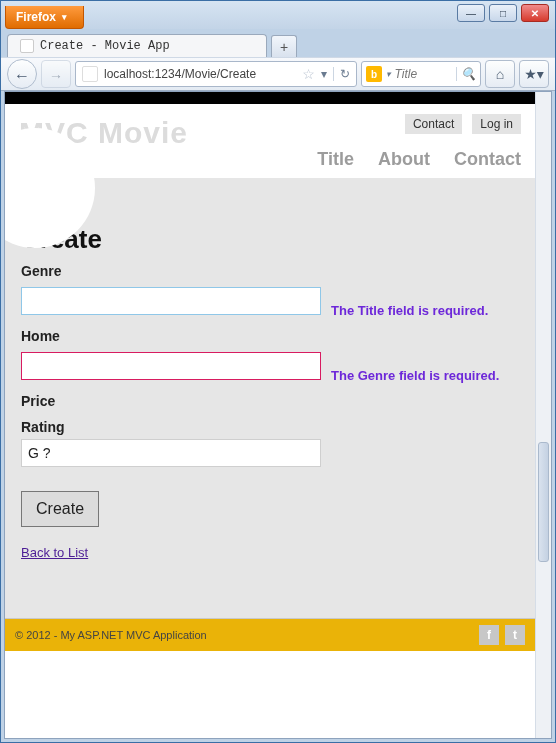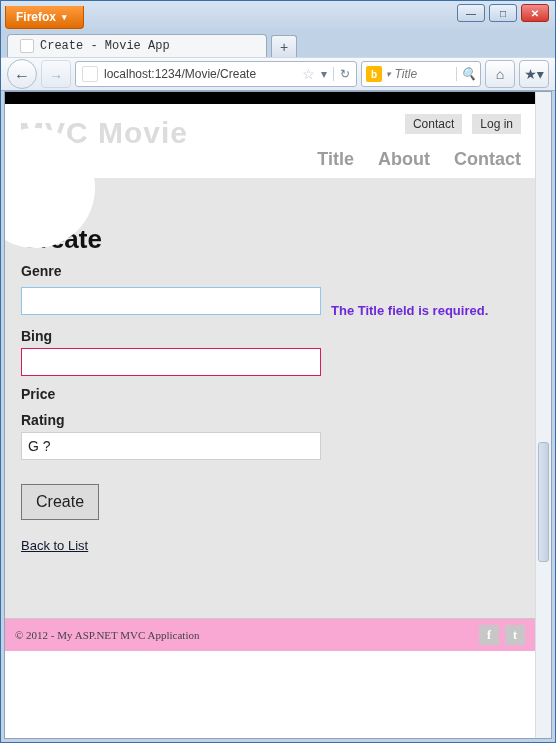--- a/index.html
+++ b/index.html
@@ -237,30 +237,30 @@
     border:1px solid #777;
     padding:8px 14px;
     font-size:16px;
     color:#222;
     cursor:pointer;
   }
   .back-link{
     display:inline-block;
     margin-top:18px;
     font-size:13px;
-    color:#0f172a;
+    color:#4c1d95;
     text-decoration:underline;
     cursor:pointer;
   }
   .footer{
     border-top:1px solid #c9c9c9;
-    background:#f9a8d4;
+    background:#eab308;
     padding:6px 10px;
     font-size:11px;color:#444;
-    display:flex;align-items:center;justify-content:space-between;font-family:Liberation Serif, serif;
+    display:flex;align-items:center;justify-content:space-between;
   }
   .social{display:flex;gap:6px;}
   .social .sq{
     width:20px;height:20px;background:#c7c7c7;color:#fff;
     display:flex;align-items:center;justify-content:center;
     font-weight:bold;font-size:12px;
   }
 </style>
 </head>
 <body>
@@ -330,23 +330,24 @@
         <div class="field">
           <label>Genre</label>
           <div class="field-row">
             <input class="focus-border" type="text" value="" style="">
             <span class="err-msg">The Title field is required.</span>
           </div>
         </div>
 
 
         <div class="field">
-          <label>Bing</label>
+          <label>Home</label>
           <div class="field-row">
             <input class="err-border" type="text" value="" style="">
+            <span class="err-msg">The Genre field is required.</span>
           </div>
         </div>
 
         <div class="field">
           <label>Price</label>
         </div>
 
         <div class="field">
           <label>Rating</label>
           <div class="field-row">

